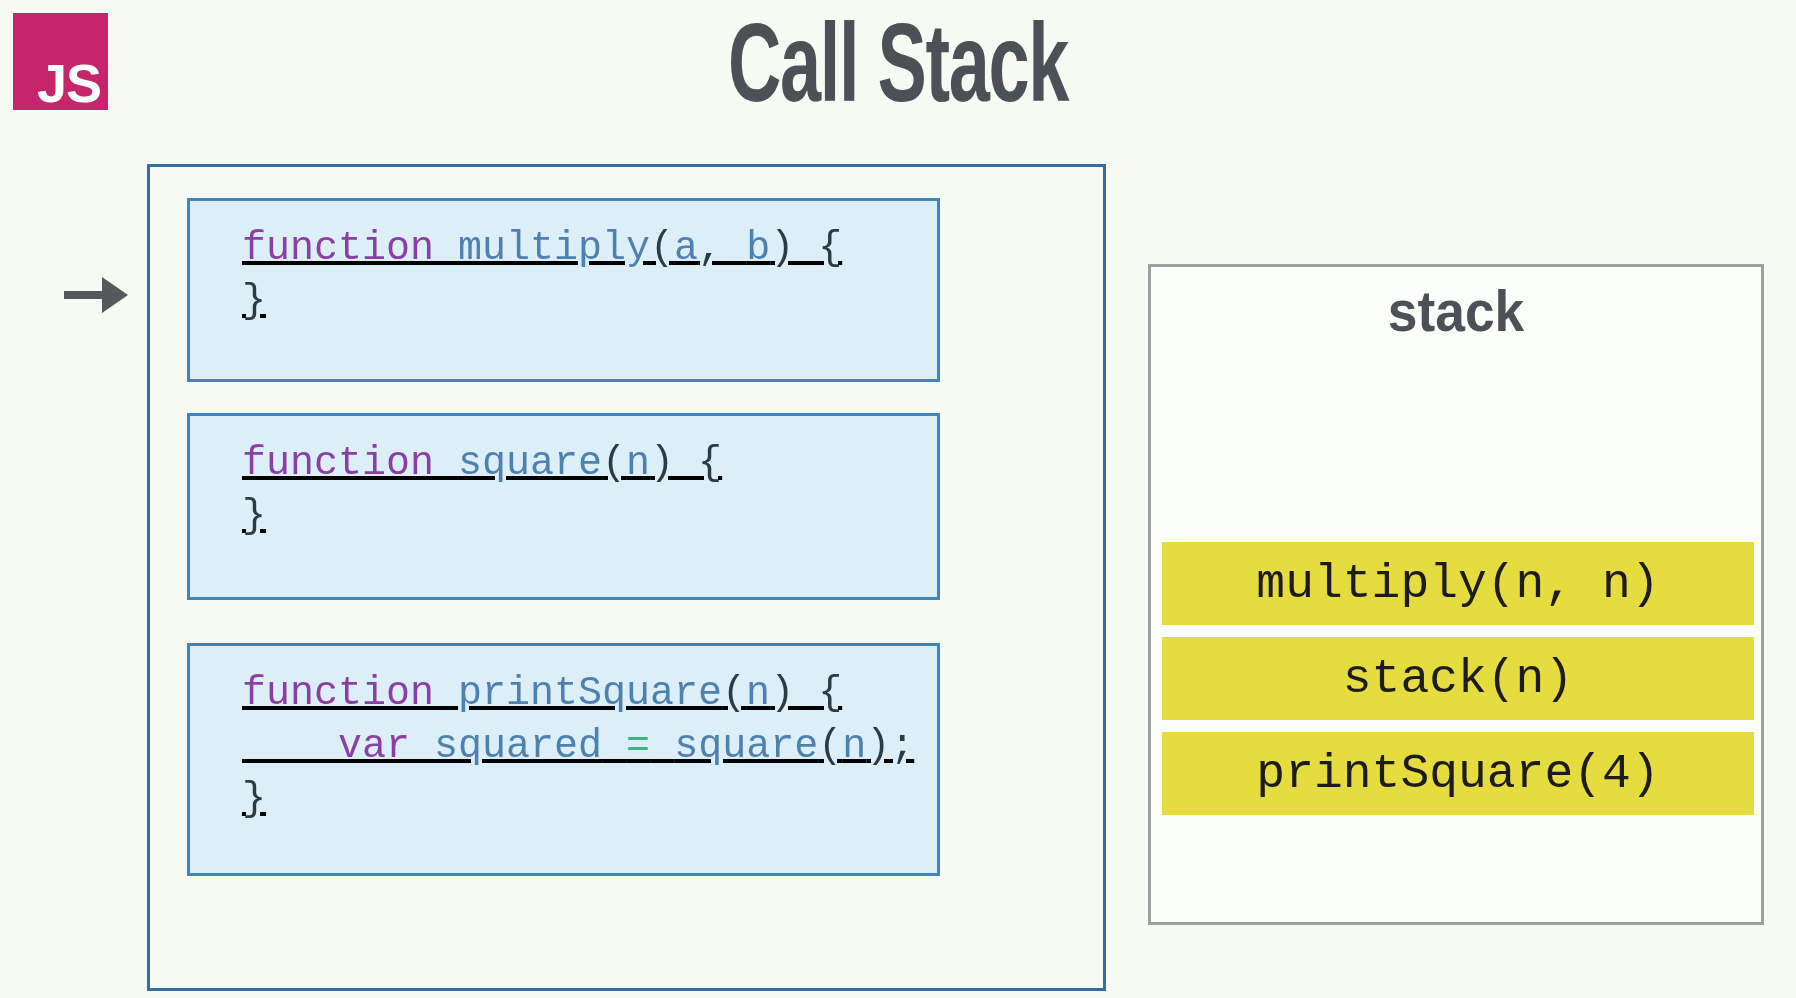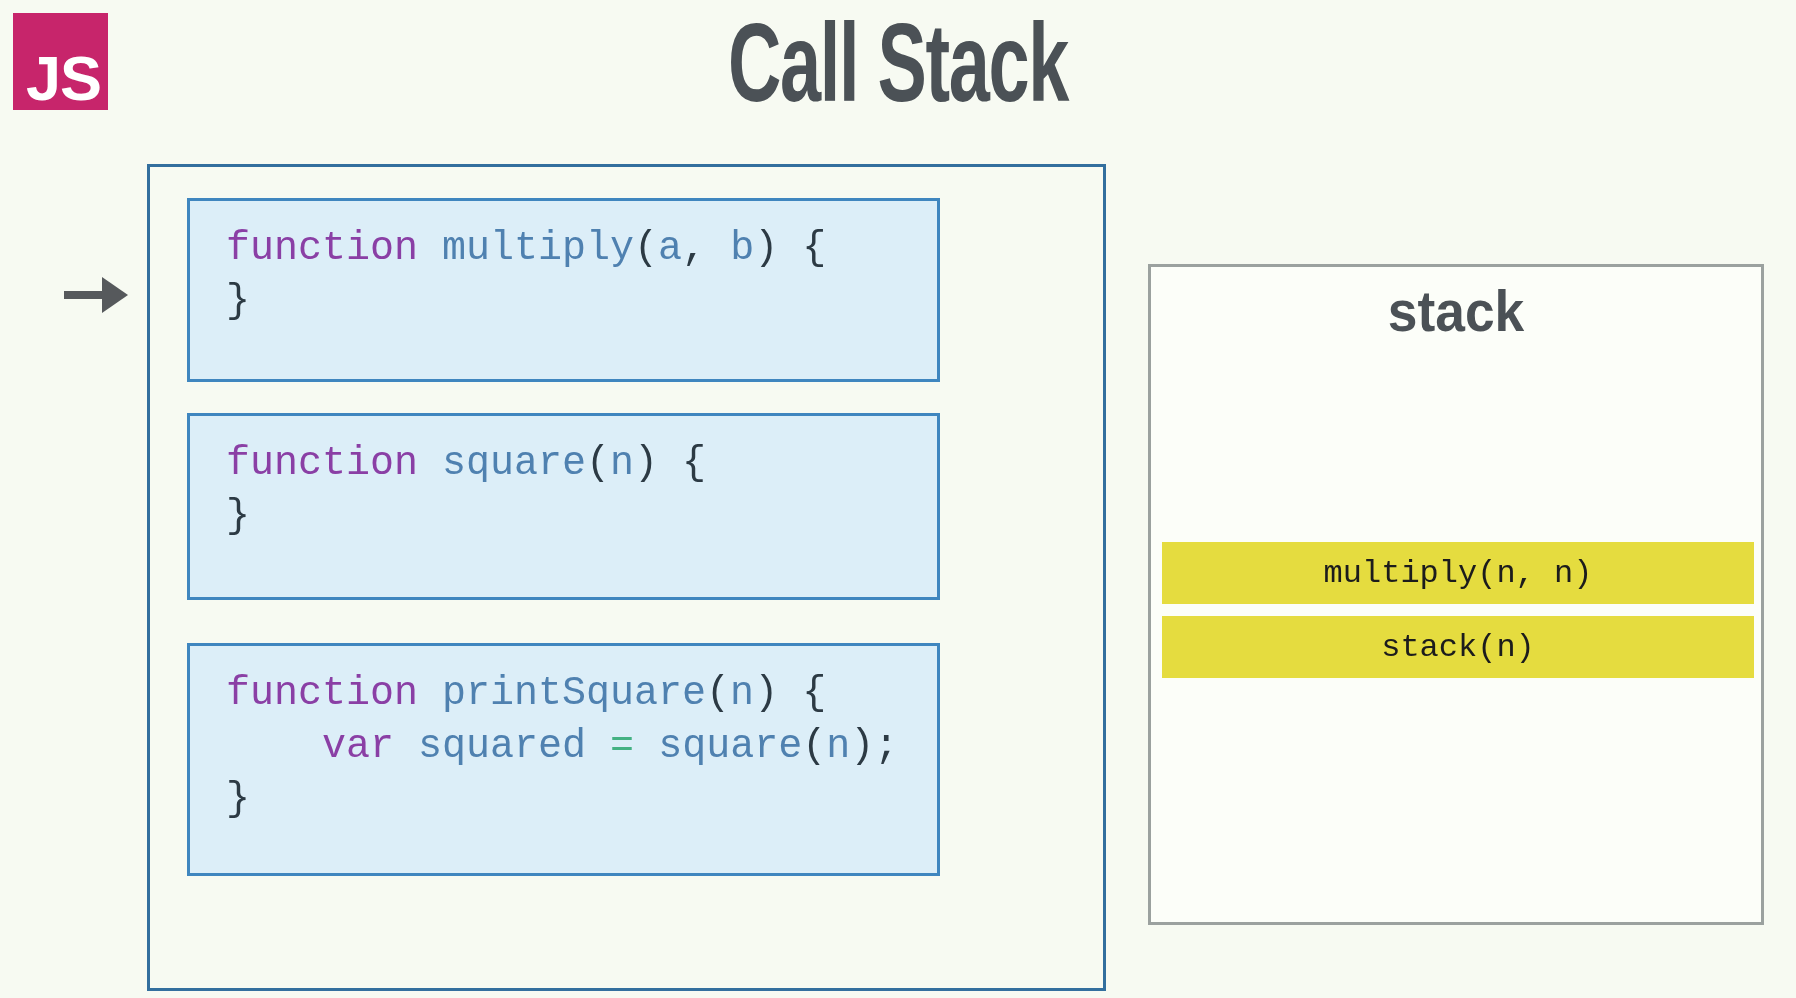--- a/index.html
+++ b/index.html
@@ -9,53 +9,53 @@
     --keyword:#8a3fa5; --identifier:#4f81b0; --punctuation:#2c3a44;
     --operator:#44b183; --number:#dd8a2b; --title:#4b5156; --arrow:#56595c;
     --logo-bg:#c7256b; --logo-text:#ffffff;
   }
   html,body{margin:0;padding:0;}
   body{background:var(--page-bg);font-family:"Liberation Sans",sans-serif;}
   #stage{position:relative;width:1796px;height:998px;background:var(--page-bg);overflow:hidden;}
 
   #js-logo{position:absolute;left:13px;top:13px;width:95px;height:97px;background:var(--logo-bg);
     display:flex;align-items:flex-end;justify-content:flex-end;padding:0 7px 1px 0;box-sizing:border-box;}
-  #js-logo span{color:var(--logo-text);font-weight:700;font-size:63px;line-height:0.95;letter-spacing:-1px;}
+  #js-logo span{color:var(--logo-text);font-weight:700;font-size:54px;line-height:0.95;letter-spacing:-1px;}
 
   #page-title{position:absolute;left:0;right:0;top:4px;text-align:center;color:var(--title);
     font-weight:700;font-size:112px;line-height:1.05;transform:scaleX(0.66);letter-spacing:-2px;}
 
   #arrow{position:absolute;left:64px;top:276px;width:64px;height:38px;}
 
   #code-panel{position:absolute;left:147px;top:164px;width:959px;height:827px;
     border:3px solid var(--outer-border);box-sizing:border-box;}
   .code-block{position:absolute;left:37px;width:753px;box-sizing:border-box;
     background:var(--code-bg);border:3px solid var(--code-border);
-    padding:21px 0 0 36px;}
+    padding:21px 0 0 52px;text-decoration:underline;}
   #block-1{top:31px;height:184px;}
   #block-2{top:246px;height:187px;}
   #block-3{top:466px;height:233px;margin-top:10px;}
   .code-line{font-family:"Liberation Mono",monospace;font-size:40px;line-height:53px;
     white-space:pre;color:var(--punctuation);}
   #call-line{position:absolute;left:93px;top:737px;}
   .tok-kw{color:var(--keyword);}
   .tok-id{color:var(--identifier);}
   .tok-pu{color:var(--punctuation);}
   .tok-op{color:var(--operator);}
   .tok-nu{color:var(--number);}
   .tok-pl{color:var(--punctuation);}
 
   #stack-panel{position:absolute;left:1148px;top:264px;width:616px;height:661px;
     border:3px solid var(--stack-border);background:var(--panel-bg);box-sizing:border-box;}
   #stack-title{margin-top:10px;text-align:center;color:var(--title);font-weight:700;
     font-size:58px;transform:scaleX(0.92);}
   #frames{position:absolute;left:11px;top:275px;width:592px;}
-  .stack-frame{height:62px;margin-bottom:12px;background:var(--frame-bg);
+  .stack-frame{height:83px;margin-bottom:12px;background:var(--frame-bg);
     display:flex;align-items:center;justify-content:center;
-    font-family:"Liberation Mono",monospace;font-size:32px;color:var(--frame-text);}
+    font-family:"Liberation Mono",monospace;font-size:48px;color:var(--frame-text);}
 </style>
 </head>
 <body>
 
 <div id="stage">
 
   <div id="js-logo">
     <span>JS</span>
   </div>
 
@@ -80,16 +80,17 @@
         <div class="code-line"><span class="tok-pl">    </span><span class="tok-kw">var</span><span class="tok-pl"> </span><span class="tok-id">squared</span><span class="tok-pl"> </span><span class="tok-op">=</span><span class="tok-pl"> </span><span class="tok-id">square</span><span class="tok-pu">(</span><span class="tok-id">n</span><span class="tok-pu">);</span></div>
         <div class="code-line"><span class="tok-pu">}</span></div>
       </div>
   </div>
 
   <div id="stack-panel">
     <div id="stack-title">stack</div>
     <div id="frames">
         <div class="stack-frame">multiply(n, n)</div>
         <div class="stack-frame">stack(n)</div>
+        <div class="stack-frame">printSquare(4)</div>
       </div>
   </div>
 
 </div>
 
 </body></html>

